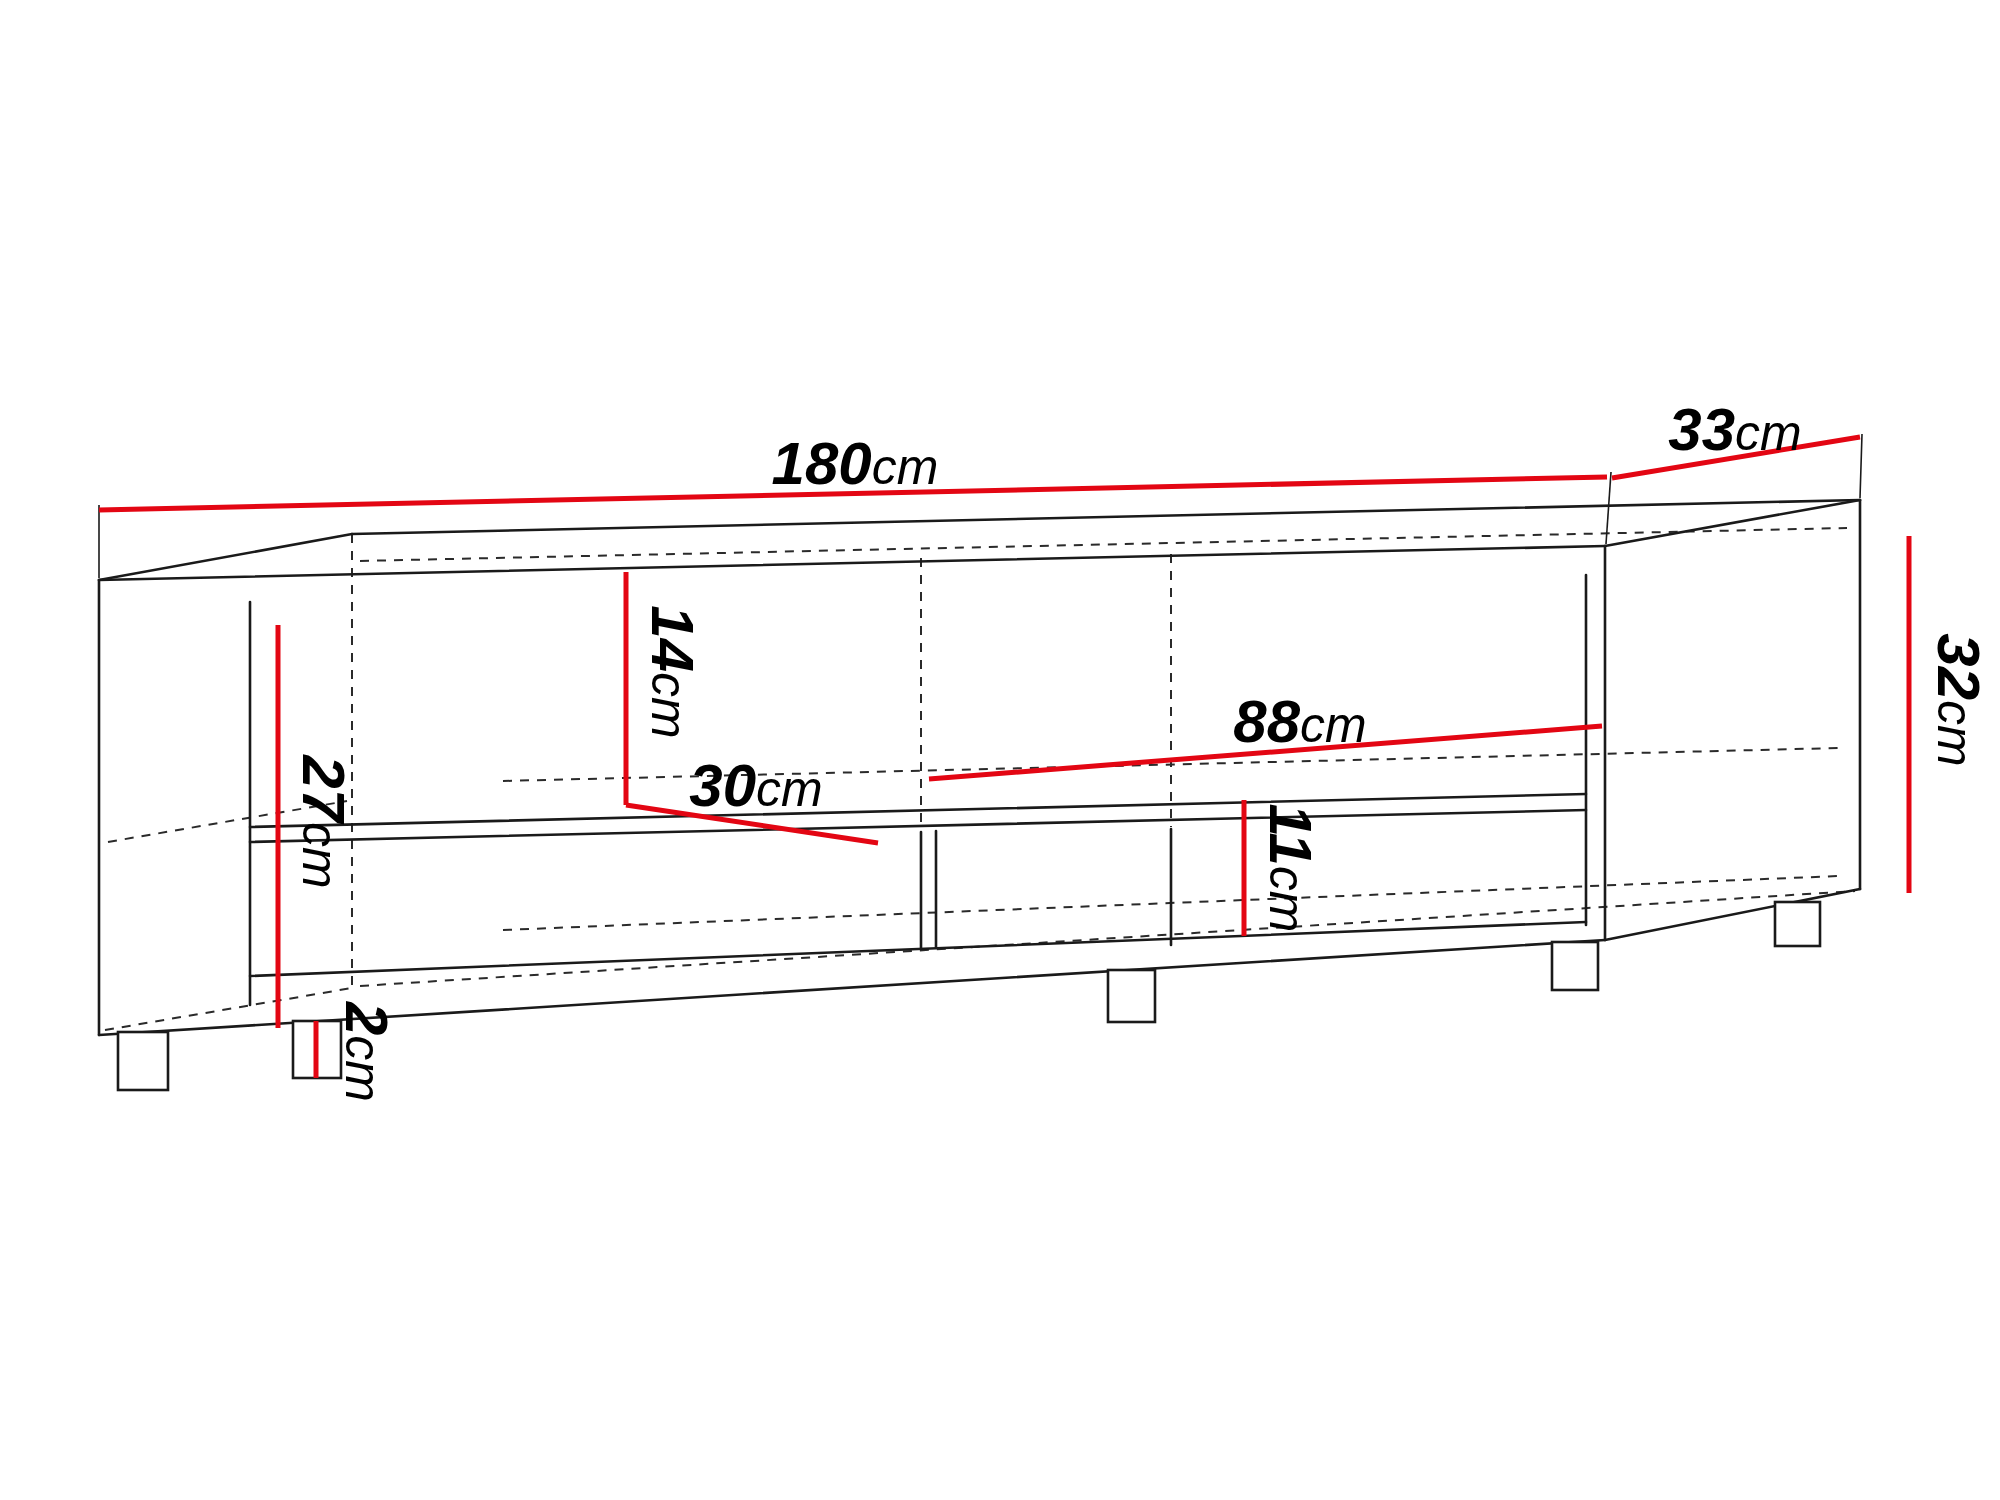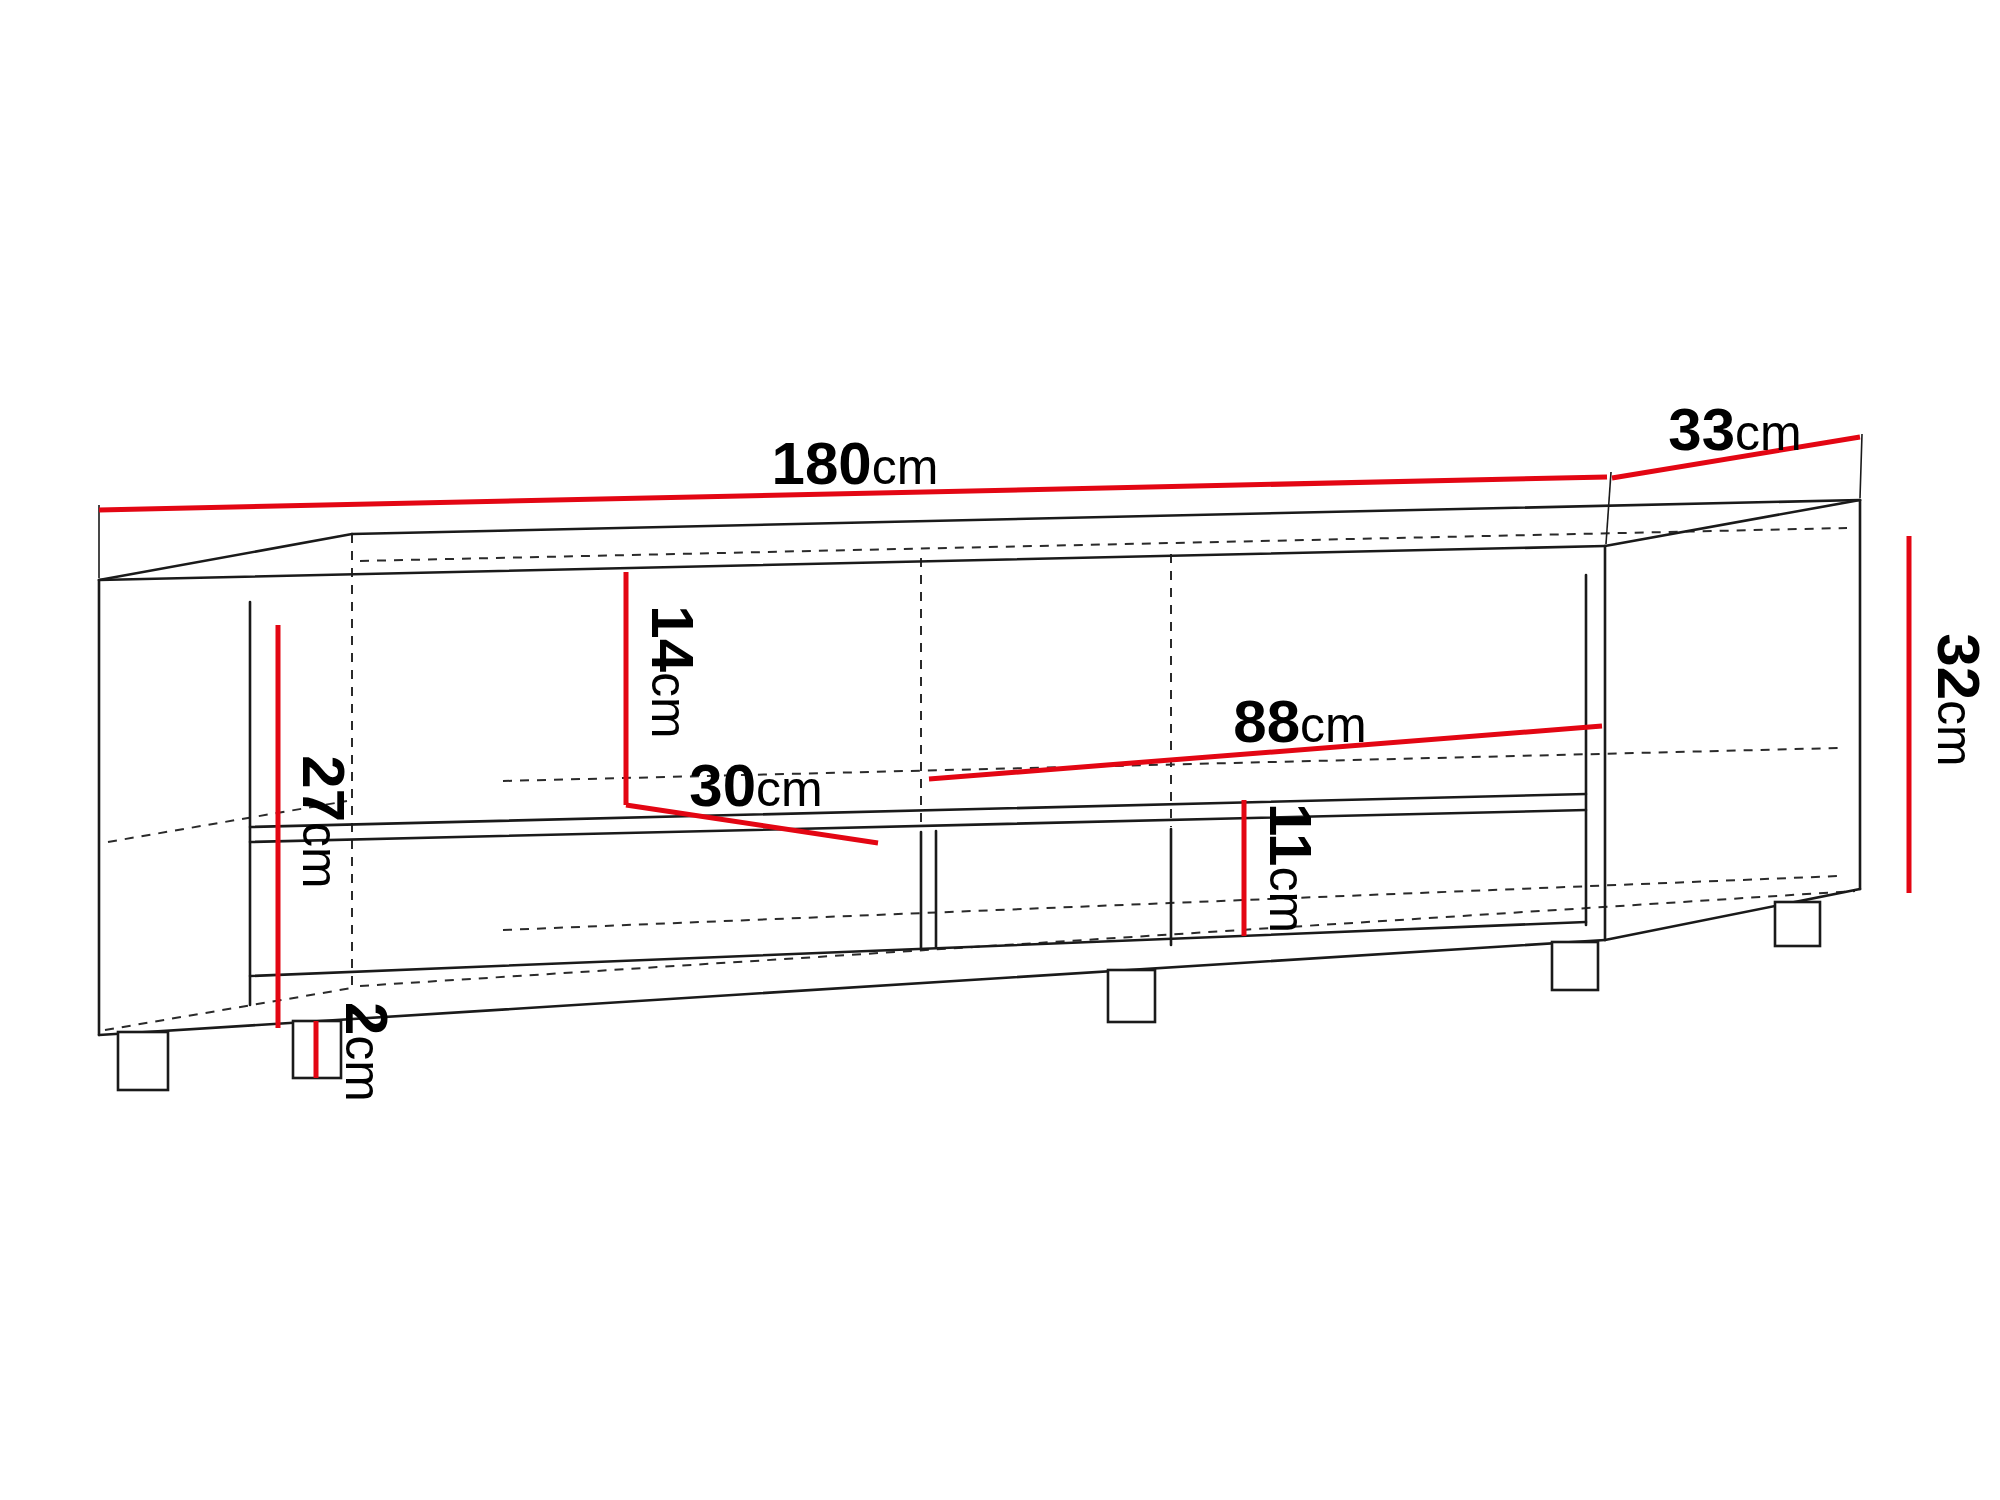--- a/index.html
+++ b/index.html
@@ -2,20 +2,21 @@
 <html><head>
 <meta charset="utf-8">
 <style>
   html,body{margin:0;padding:0;background:#ffffff;}
   .stage{
     position:relative;
     width:2000px;height:1500px;
     background:#ffffff;
     font-family:"Liberation Sans", sans-serif;
     overflow:hidden;
+    font-style:italic;
   }
   svg{display:block;}
   .outline{stroke:#1a1a1a;stroke-width:2.6;fill:none;stroke-linecap:round;}
   .thin{stroke:#1a1a1a;stroke-width:1.6;fill:none;}
   .hidden-edge{stroke:#2a2a2a;stroke-width:2;fill:none;stroke-dasharray:9 8;}
   .leg{fill:#ffffff;stroke:#1a1a1a;stroke-width:2.6;}
   .dim{stroke:#e30613;stroke-width:5;fill:none;stroke-linecap:butt;}
   text{fill:#000000;}
   .num{font-size:60px;font-weight:700;}
   .unit{font-size:50px;font-weight:400;}

